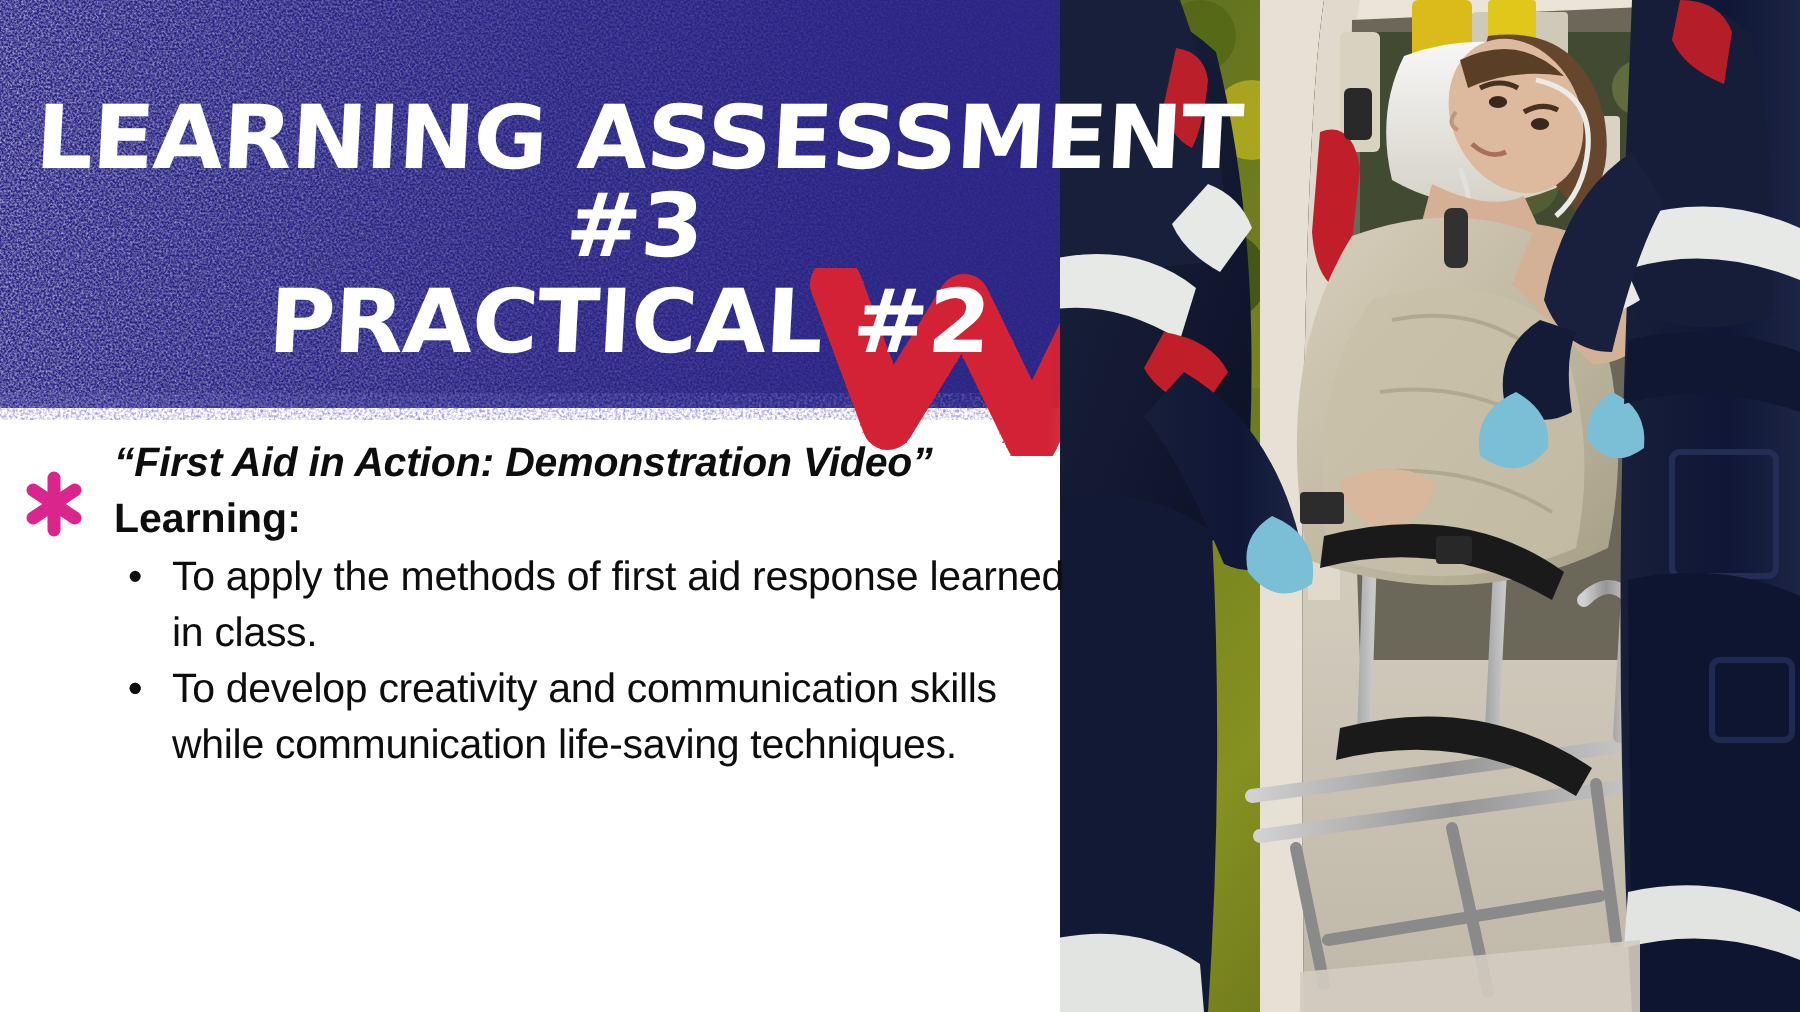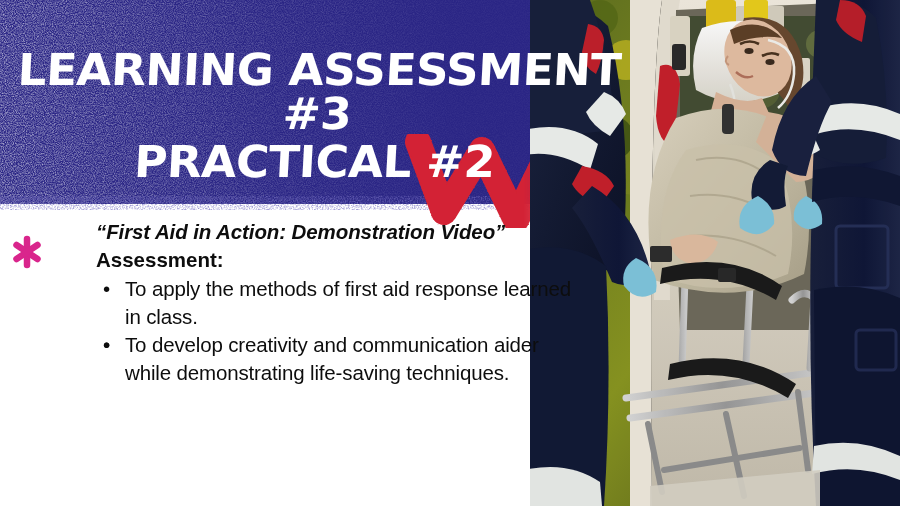--- a/index.html
+++ b/index.html
@@ -24,21 +24,21 @@
 
   
   .title{position:absolute;left:0;top:48px;width:634px;text-align:center;z-index:6;
          color:#ffffff;font-family:"DejaVu Sans",sans-serif;font-weight:bold;
          font-size:44px;line-height:44px;letter-spacing:-0.5px;
          text-transform:uppercase;transform:skewX(-3deg);}
   .title .l1{display:block;transform:scaleX(1.03);}
   .title .l2{display:block;margin-top:4px;transform:scaleX(1.03);}
 
   
-  .body-block{position:absolute;left:0;top:219px;width:534px;z-index:7;color:#0d0d0d;padding-left:39px;}
+  .body-block{position:absolute;left:0;top:219px;width:534px;z-index:7;color:#0d0d0d;}
   .asterisk{position:absolute;left:11px;top:234px;width:32px;height:36px;z-index:8;}
   .asterisk svg{display:block;width:32px;height:36px;}
 
   .quote-line{margin:0 0 1px 57px;font-size:20.5px;line-height:26px;font-weight:bold;font-style:italic;letter-spacing:-0.1px;}
   .objective{margin:0 0 2px 57px;font-size:20.5px;line-height:27px;font-weight:bold;}
 
   ul.bullets{list-style:none;margin:0;padding:0;}
   ul.bullets li{position:relative;margin:0 0 0 86px;padding:0;font-size:20.5px;line-height:28px;font-weight:normal;letter-spacing:-0.15px;}
   ul.bullets li .dot{position:absolute;left:-22px;top:0;font-size:20.5px;line-height:28px;}
 </style>
@@ -388,29 +388,29 @@
       <g stroke="#d9258c" stroke-width="6.5" stroke-linecap="round">
         <line x1="16" y1="5" x2="16" y2="31"></line>
         <line x1="5.5" y1="11" x2="26.5" y2="25"></line>
         <line x1="5.5" y1="25" x2="26.5" y2="11"></line>
       </g>
     </svg>
   </div>
 
   <div class="body-block">
     <p class="quote-line">“First Aid in Action: Demonstration Video”</p>
-    <p class="objective">Assessment:</p>
+    <p class="objective">Learning:</p>
     <ul class="bullets">
       <li>
         <span class="dot">•</span>
         <span>To apply the methods of first aid response learned in class.</span>
       </li>
       <li>
         <span class="dot">•</span>
       </li>
       <li>
         <span class="dot">•</span>
-        <span>To develop creativity and communication aider while demonstrating life-saving techniques.</span>
+        <span>To develop creativity and communication skills while communication life-saving techniques.</span>
       </li>
     </ul>
   </div>
 
 </div>
 
 </body></html>

